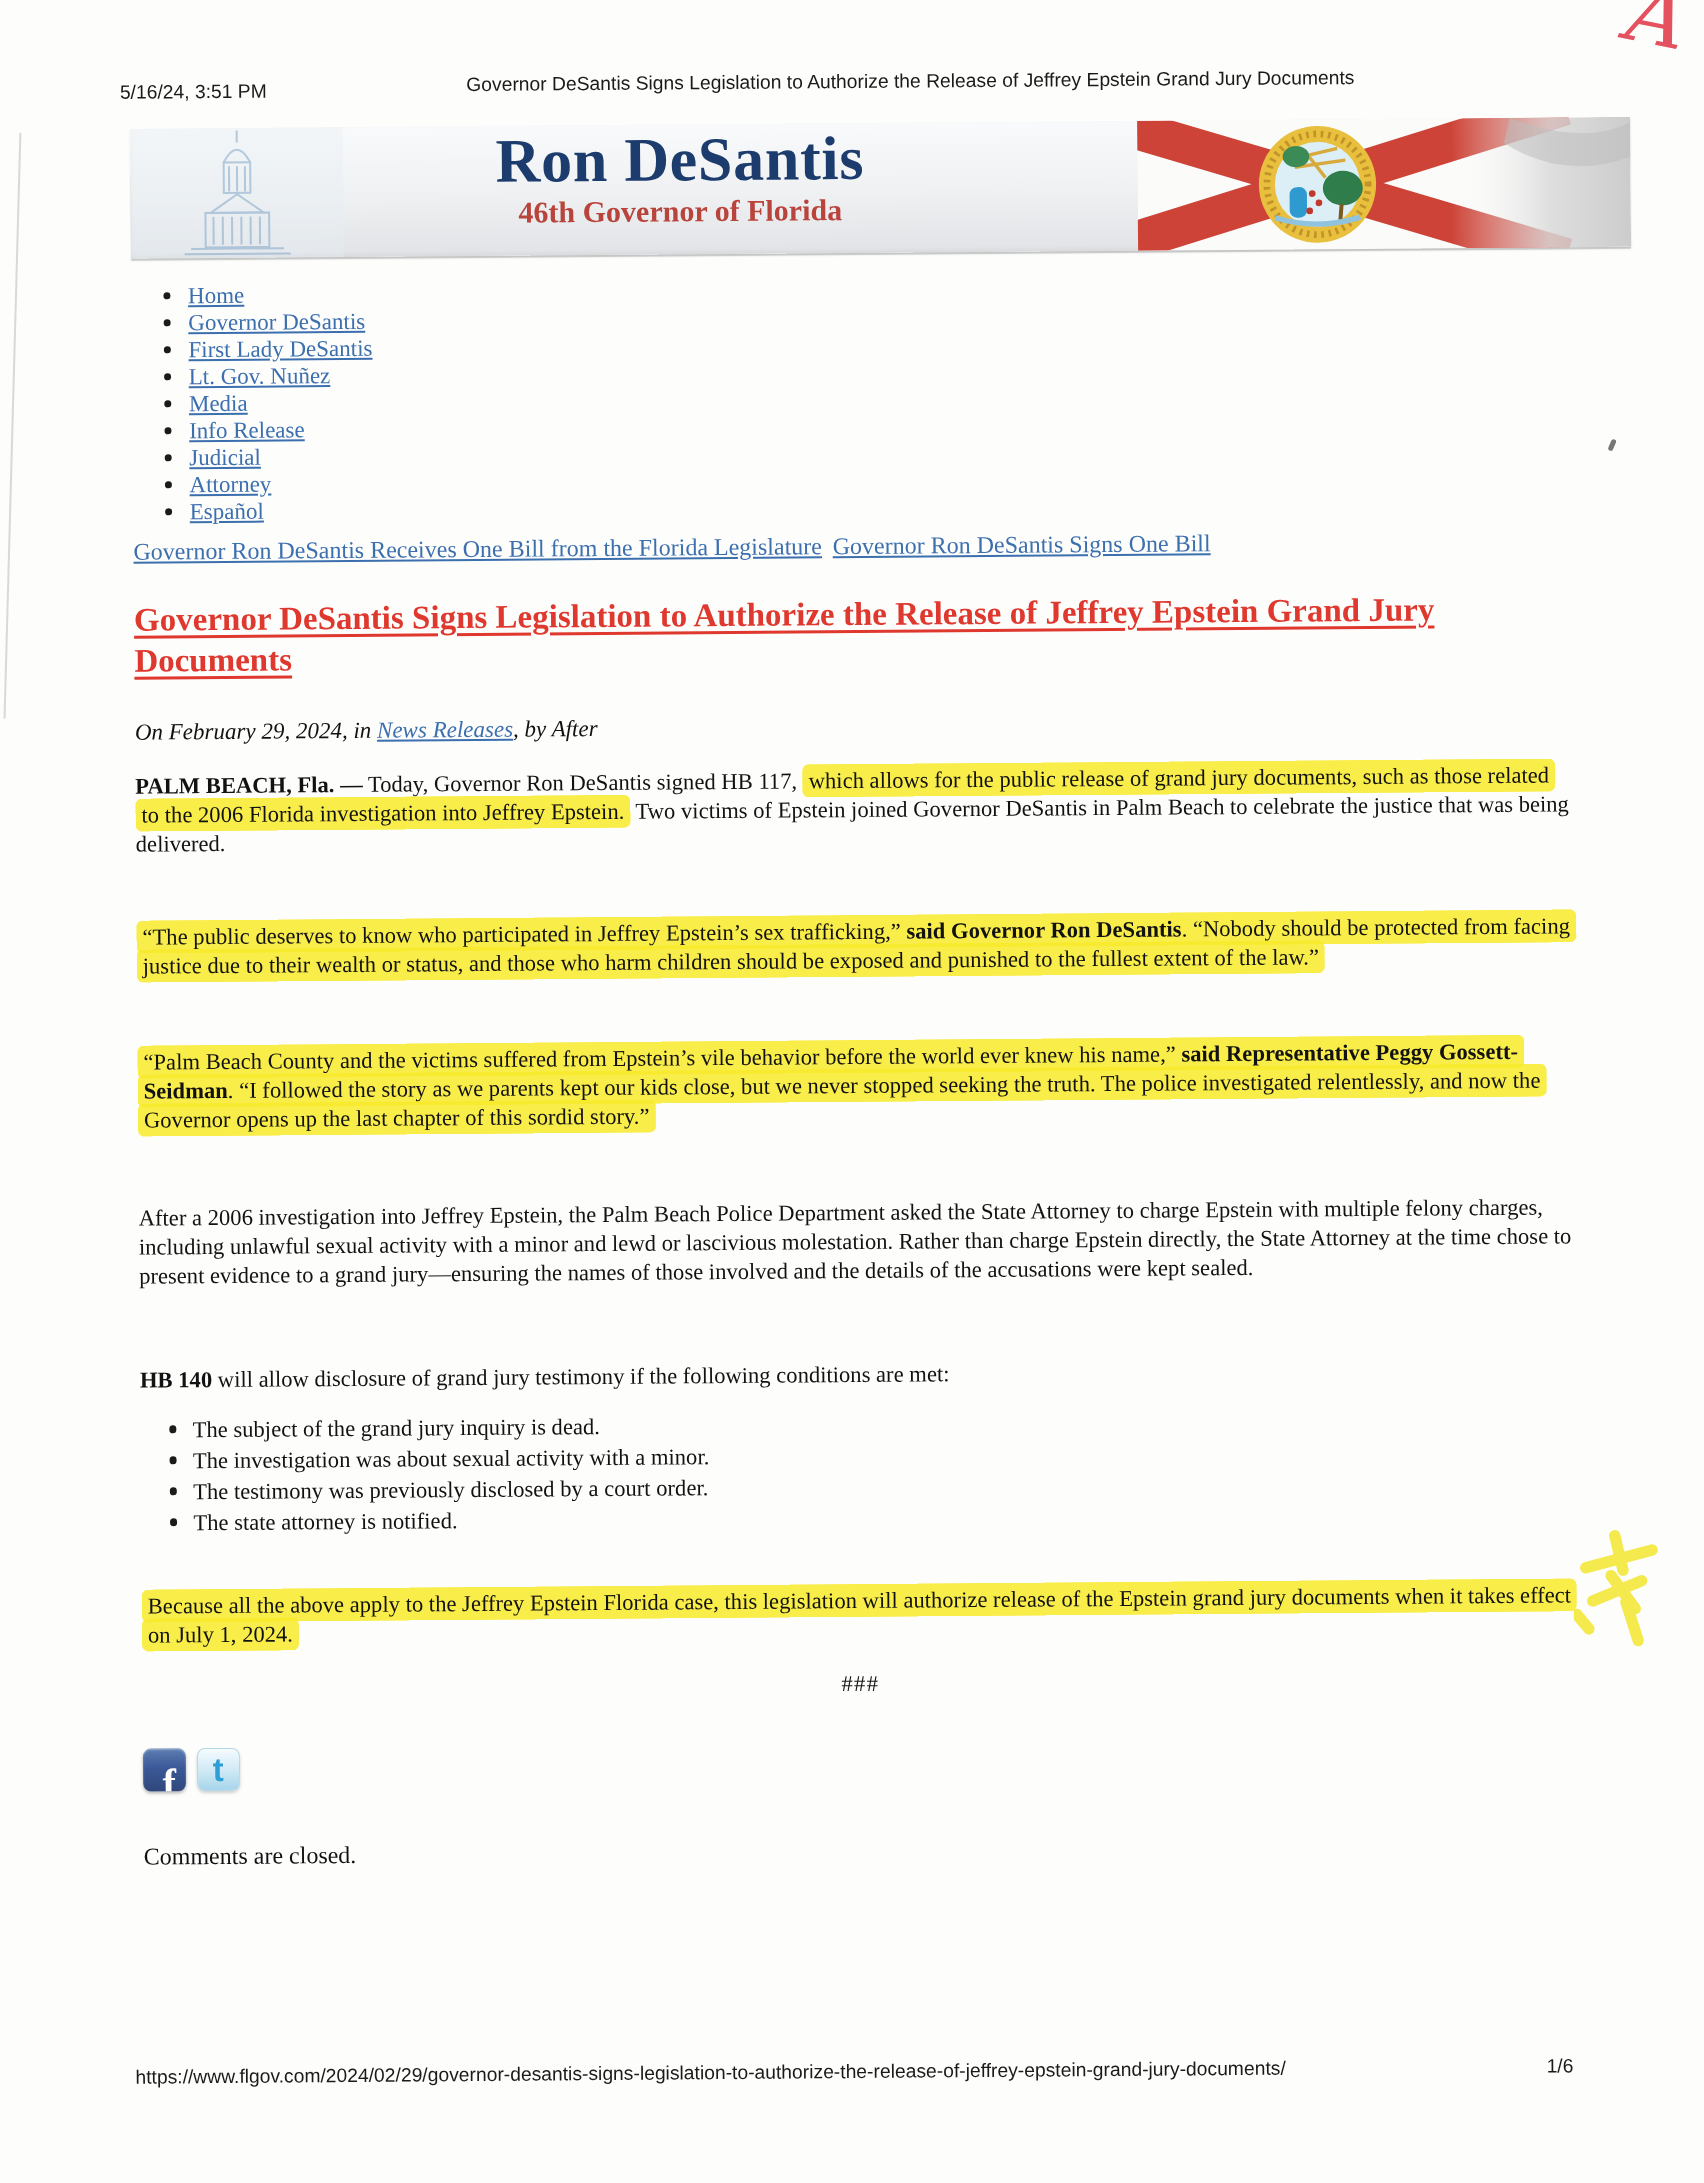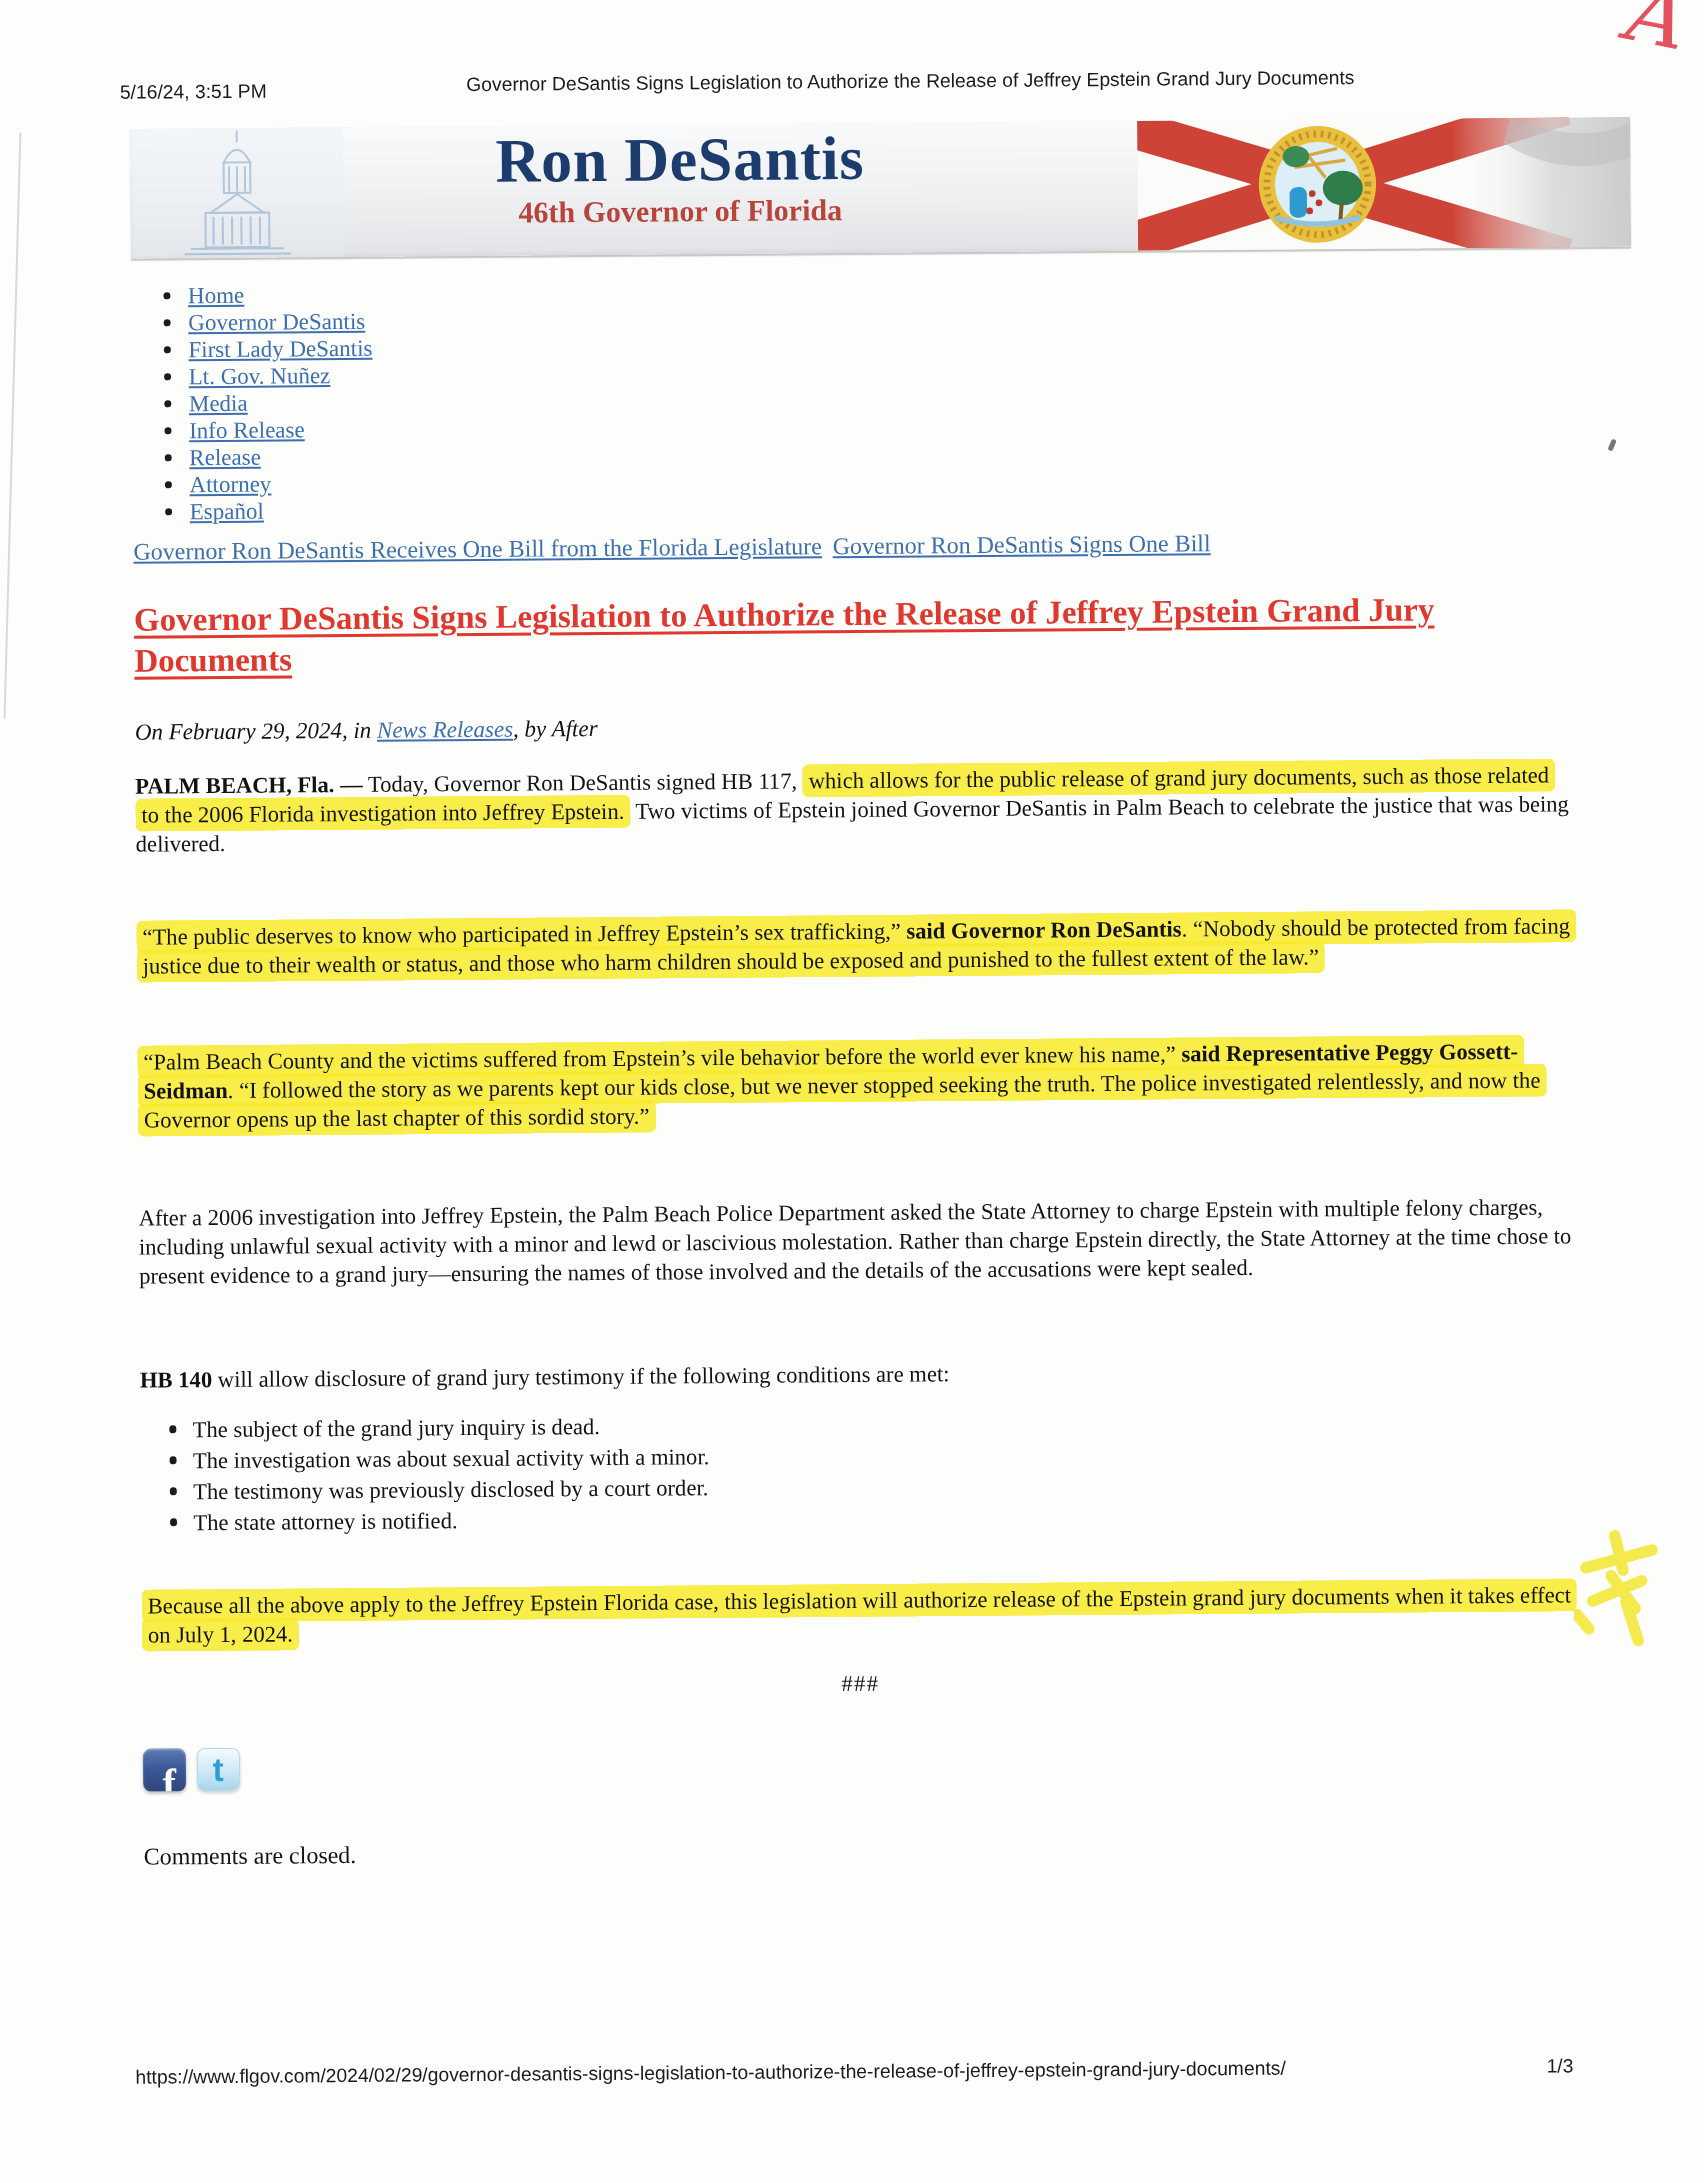--- a/index.html
+++ b/index.html
@@ -177,21 +177,21 @@
       <li class="nav-item">
           <span class="dot"></span>
           <a class="nav-link">Media</a>
         </li>
       <li class="nav-item">
           <span class="dot"></span>
           <a class="nav-link">Info Release</a>
         </li>
       <li class="nav-item">
           <span class="dot"></span>
-          <a class="nav-link">Release</a>
+          <a class="nav-link">Judicial</a>
         </li>
       <li class="nav-item">
           <span class="dot"></span>
           <a class="nav-link">Attorney</a>
         </li>
       <li class="nav-item">
           <span class="dot"></span>
           <a class="nav-link">Español</a>
         </li>
     </ul>
@@ -256,18 +256,18 @@
         <line x1="62" y1="10" x2="74" y2="62"></line>
         <line x1="28" y1="108" x2="102" y2="78"></line>
         <line x1="56" y1="70" x2="92" y2="120"></line>
         <line x1="78" y1="110" x2="96" y2="168"></line>
         <line x1="4" y1="128" x2="22" y2="150"></line>
       </g>
     </svg>
 
     <div class="print-footer">
       <span>https://www.flgov.com/2024/02/29/governor-desantis-signs-legislation-to-authorize-the-release-of-jeffrey-epstein-grand-jury-documents/</span>
-      <span>1/3</span>
+      <span>1/6</span>
     </div>
 
   </div>
 </div>
 
 
 </body></html>

